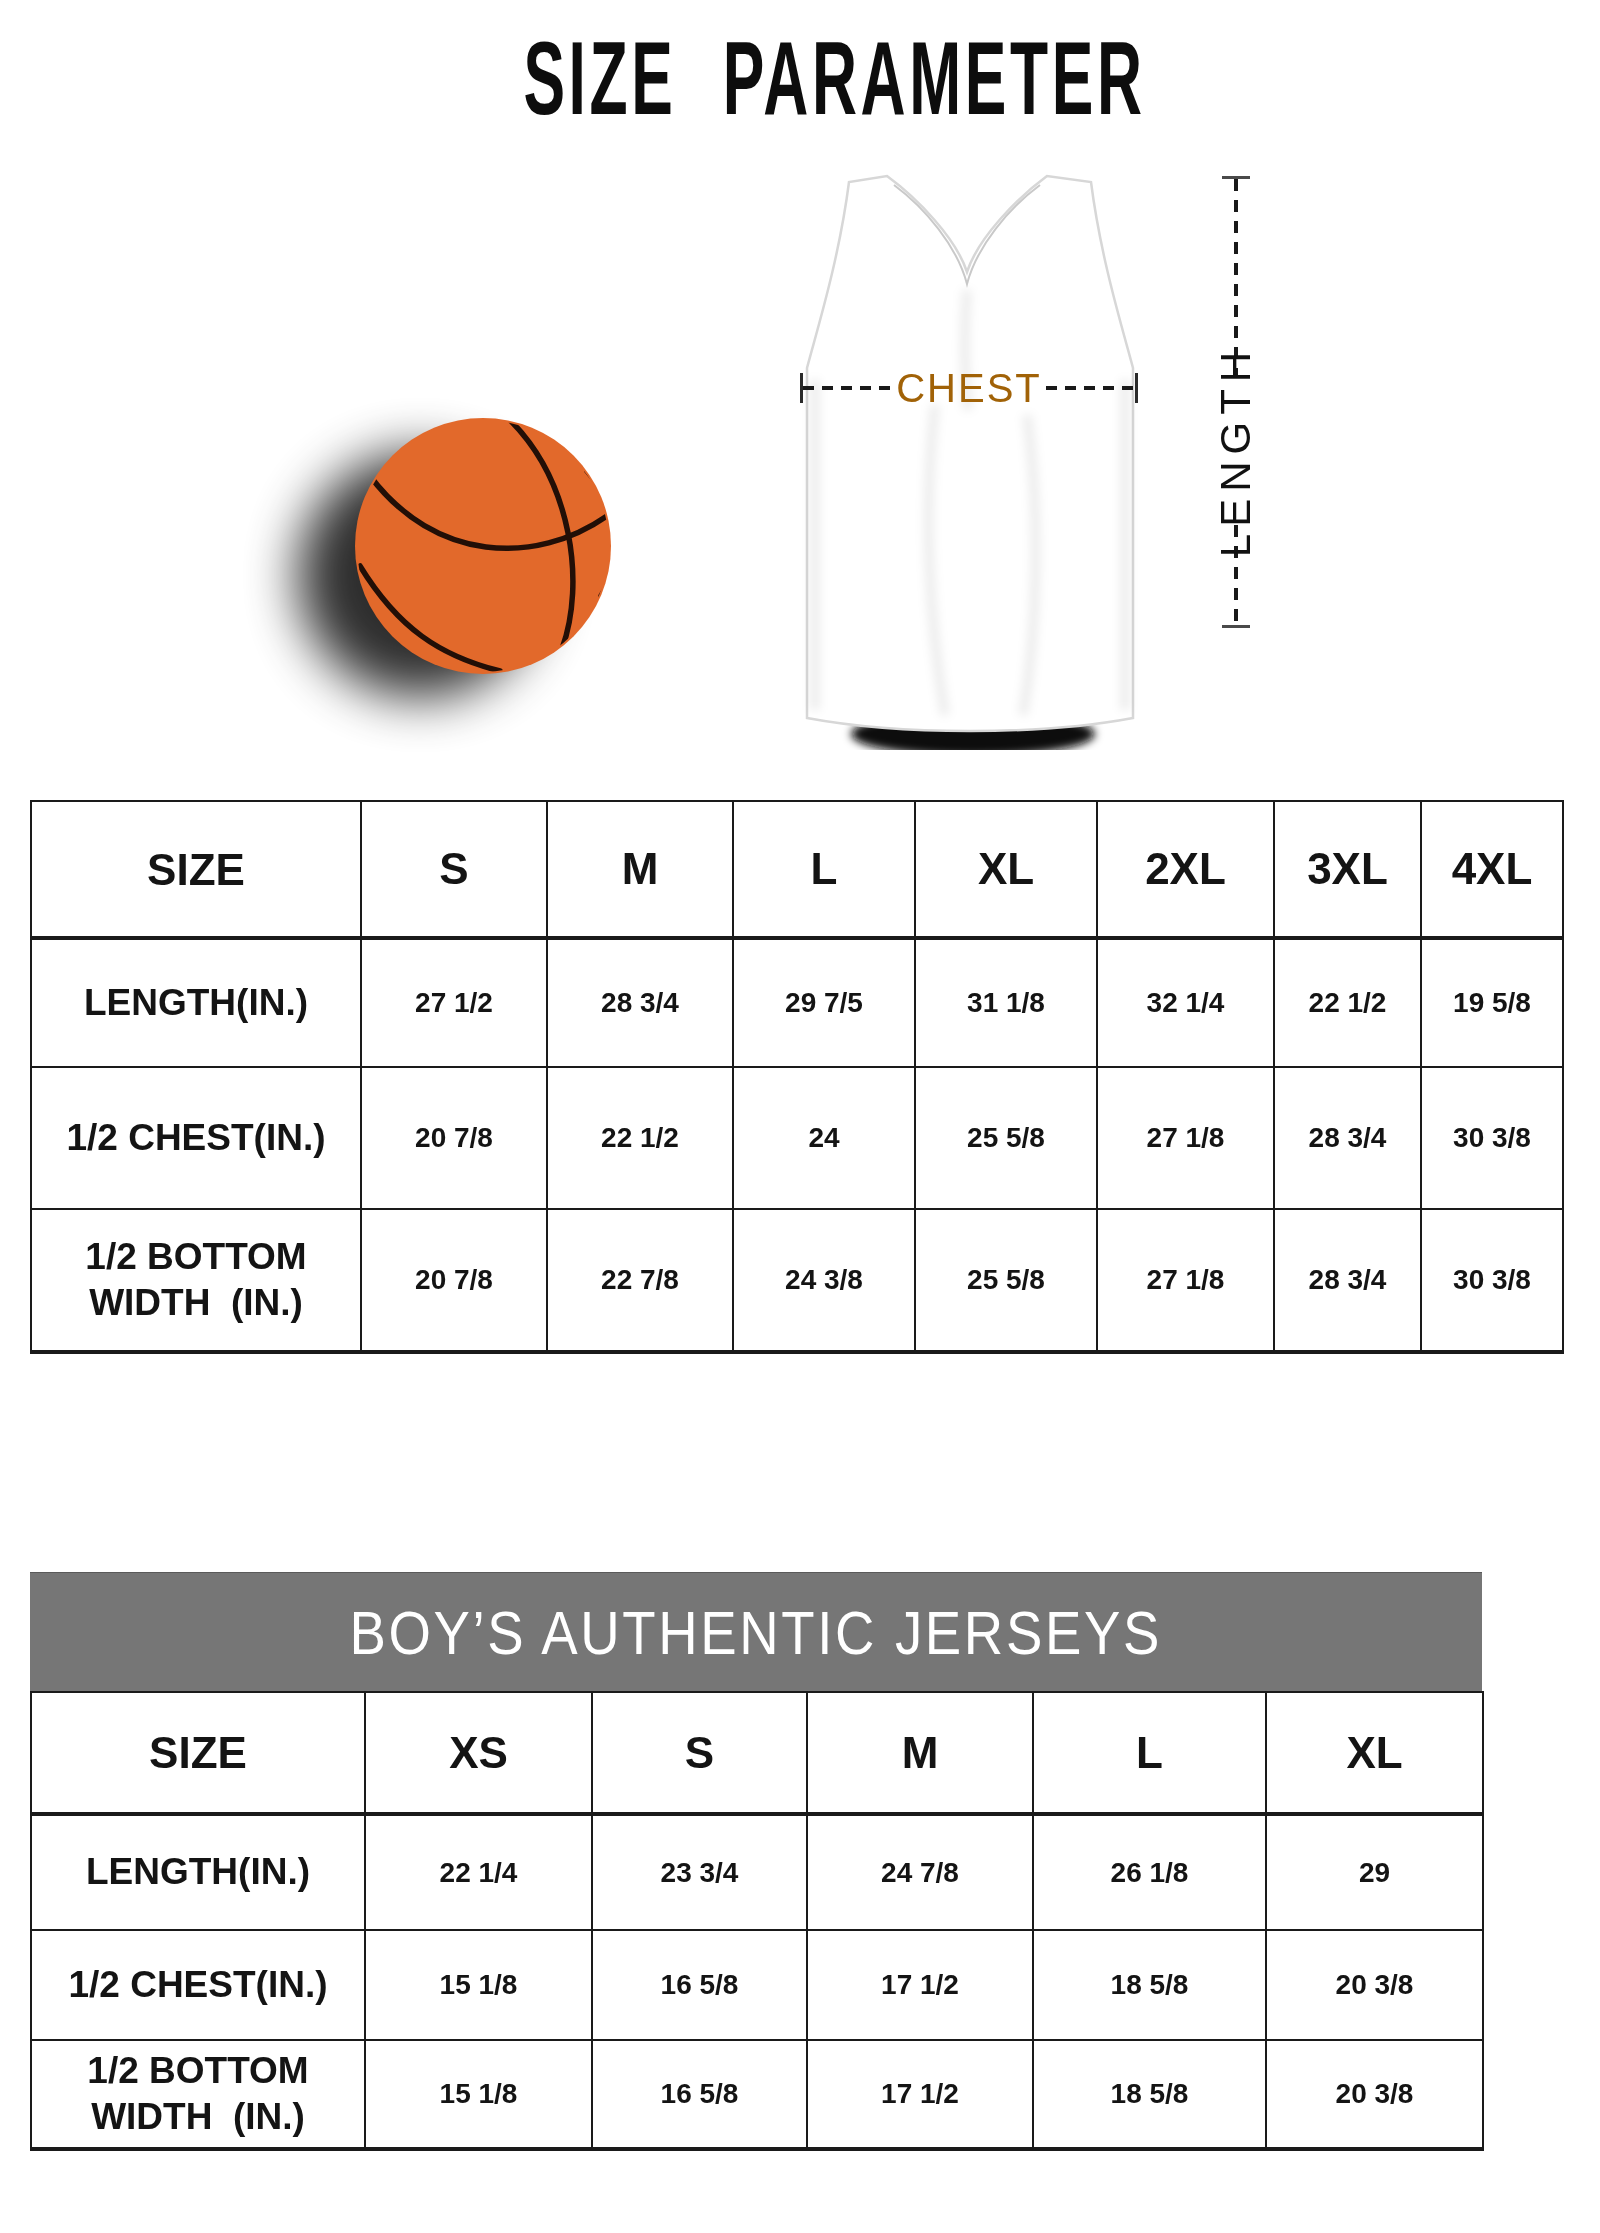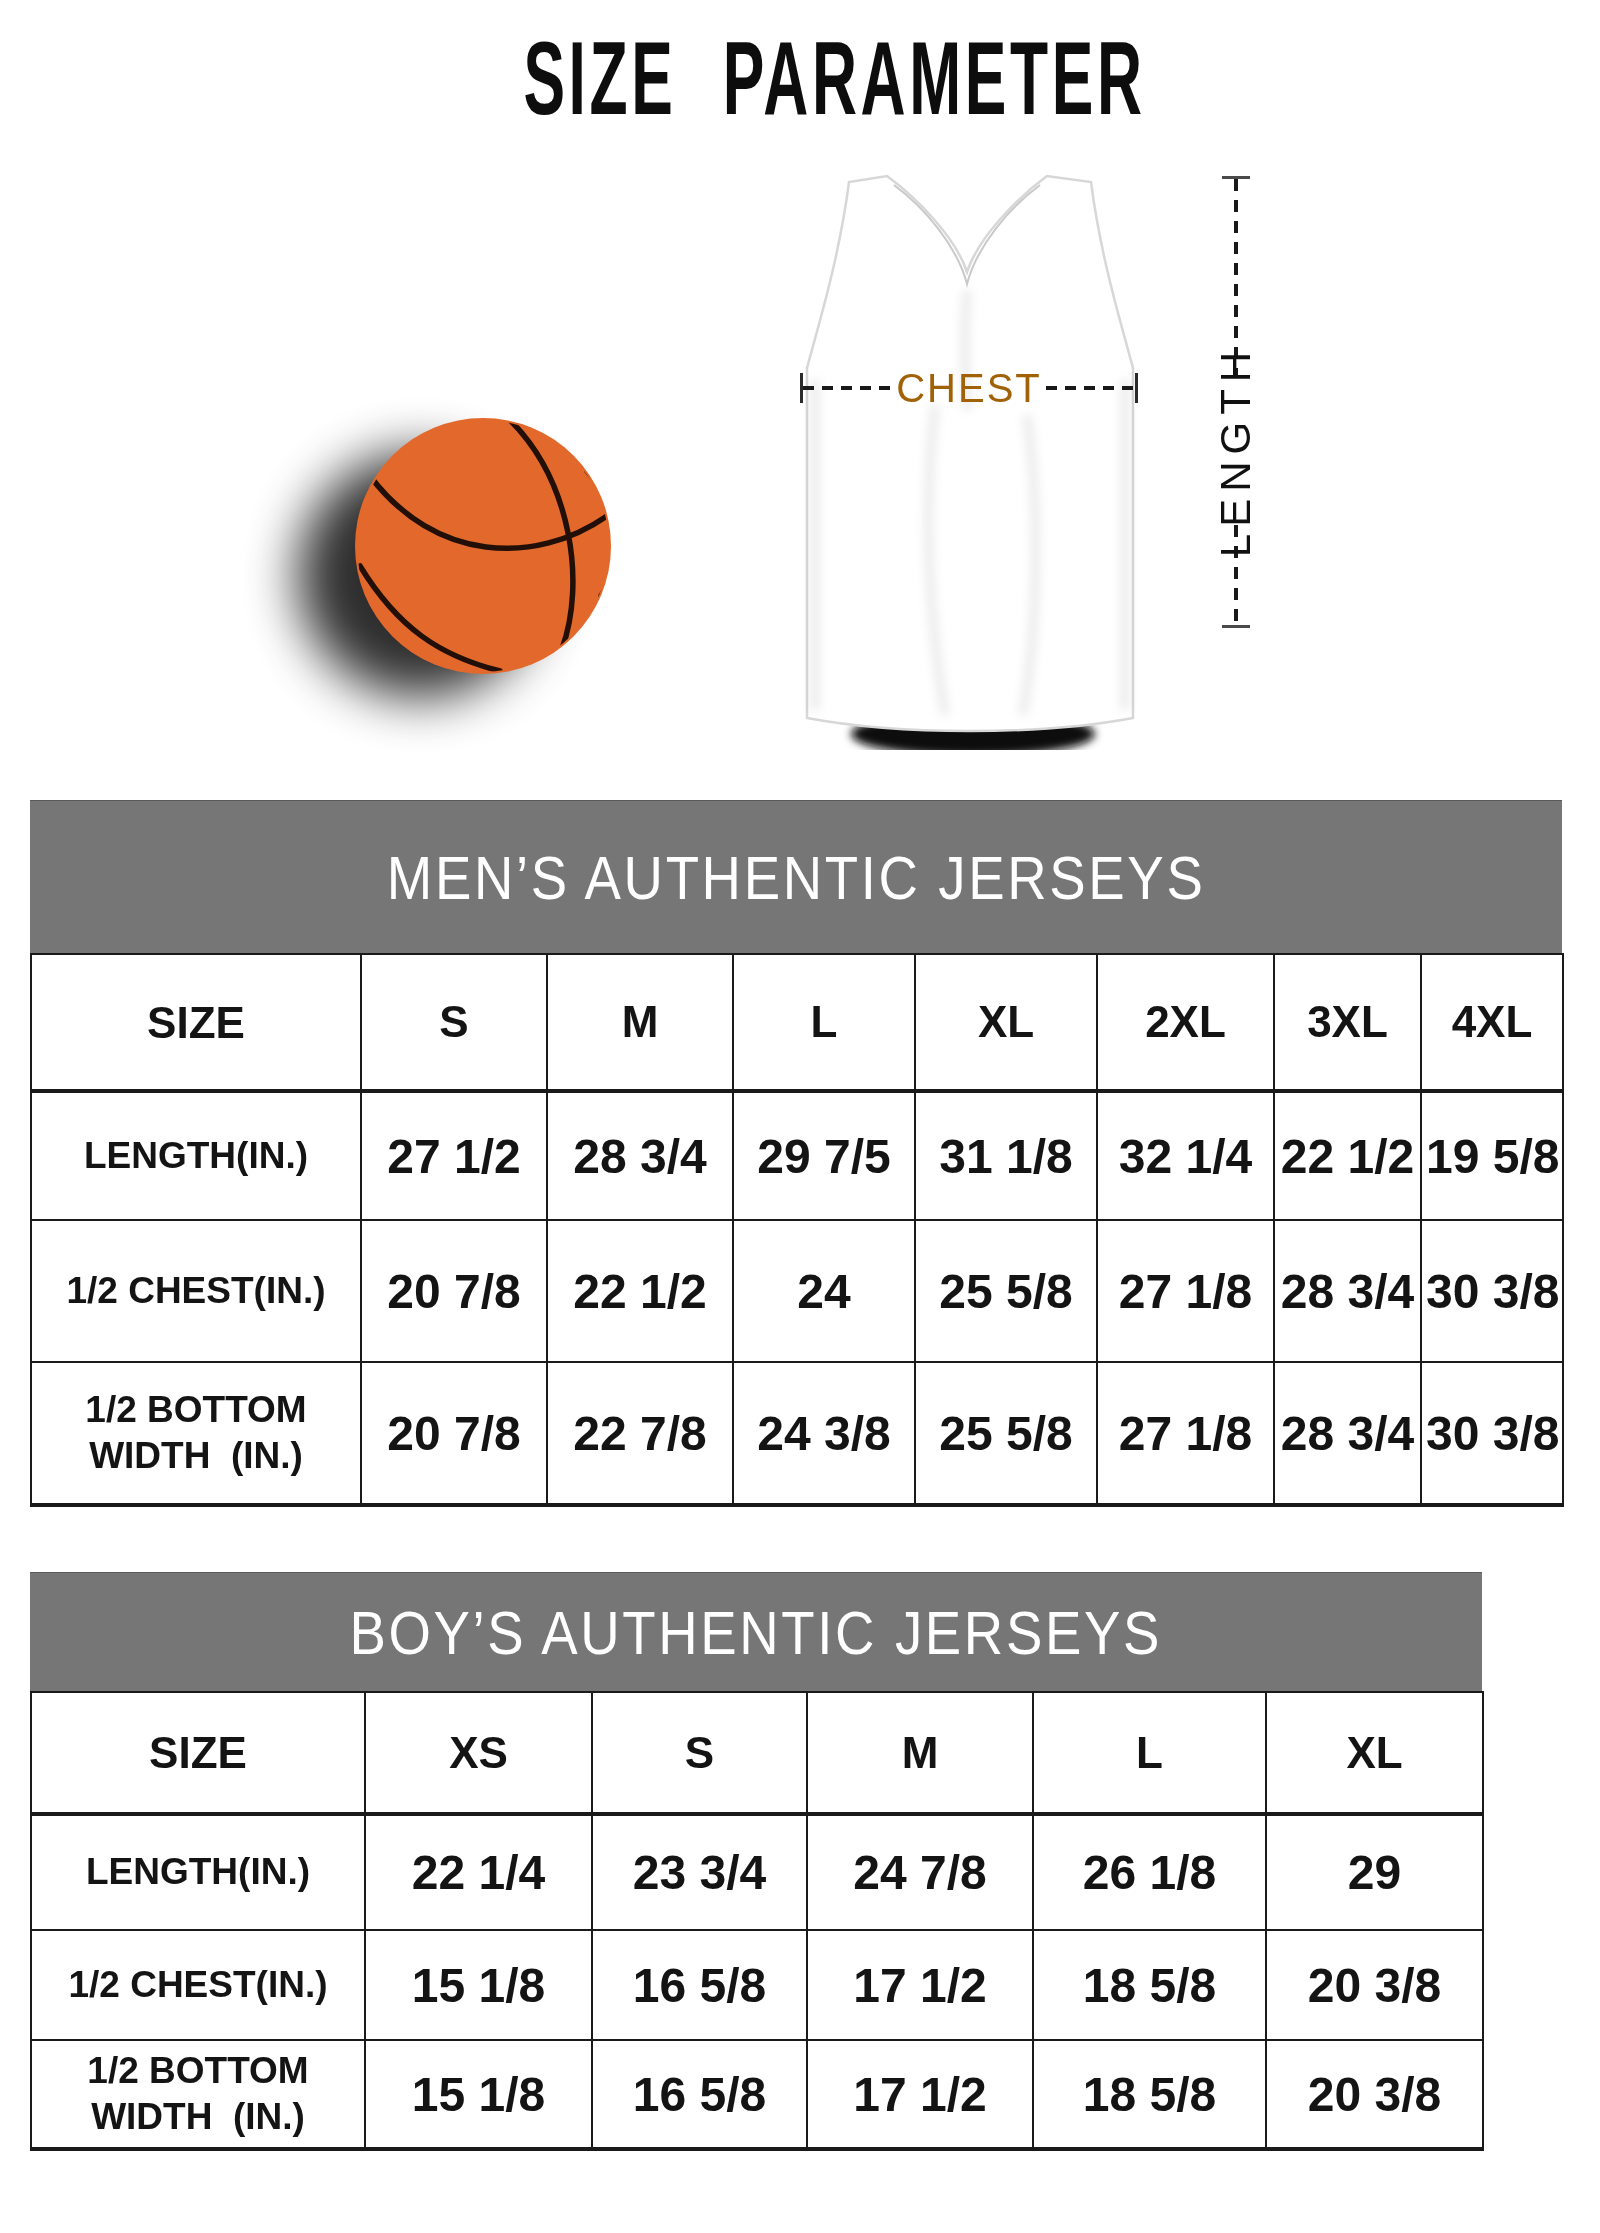--- a/index.html
+++ b/index.html
@@ -103,21 +103,21 @@
     border:2px solid var(--border);
     text-align:center;
     vertical-align:middle;
     padding:0 4px;
     overflow:hidden;
     font-weight:bold;
   }
   table.size-table tr.hrow td{border-bottom-width:4px;font-size:44px;}
   table.size-table tr.lastrow td{border-bottom-width:4px;}
   td.lbl{font-size:37px;white-space:pre-wrap;line-height:1.25;}
-  td.val{font-size:48px;white-space:nowrap;}
+  td.val{font-size:28px;white-space:nowrap;}
 
   .men-tbl tr.hrow{height:137px;}
   .men-tbl tr.r1{height:129px;}
   .men-tbl tr.r2{height:142px;}
   .men-tbl tr.r3{height:143px;}
 
   .boys-tbl tr.hrow{height:122px;}
   .boys-tbl tr.r1{height:116px;}
   .boys-tbl tr.r2{height:110px;}
   .boys-tbl tr.r3{height:109px;}
@@ -198,23 +198,20 @@
       <span class="vdash vdash-top"></span>
       <span class="label-box">
         <span class="length-label">LENGTH</span>
       </span>
       <span class="vdash vdash-bottom"></span>
       <span class="cap"></span>
     </div>
   </div>
 
   <section class="tbl men-tbl">
-    <div class="bar">
-      <span class="bar-text">MEN’S AUTHENTIC JERSEYS</span>
-    </div>
     <table class="size-table">
       <colgroup>
         <col style="width:330px">
           <col style="width:186px">
           <col style="width:186px">
           <col style="width:182px">
         <col style="width:182px">
           <col style="width:177px">
           <col style="width:147px">
           <col style="width:142px">

